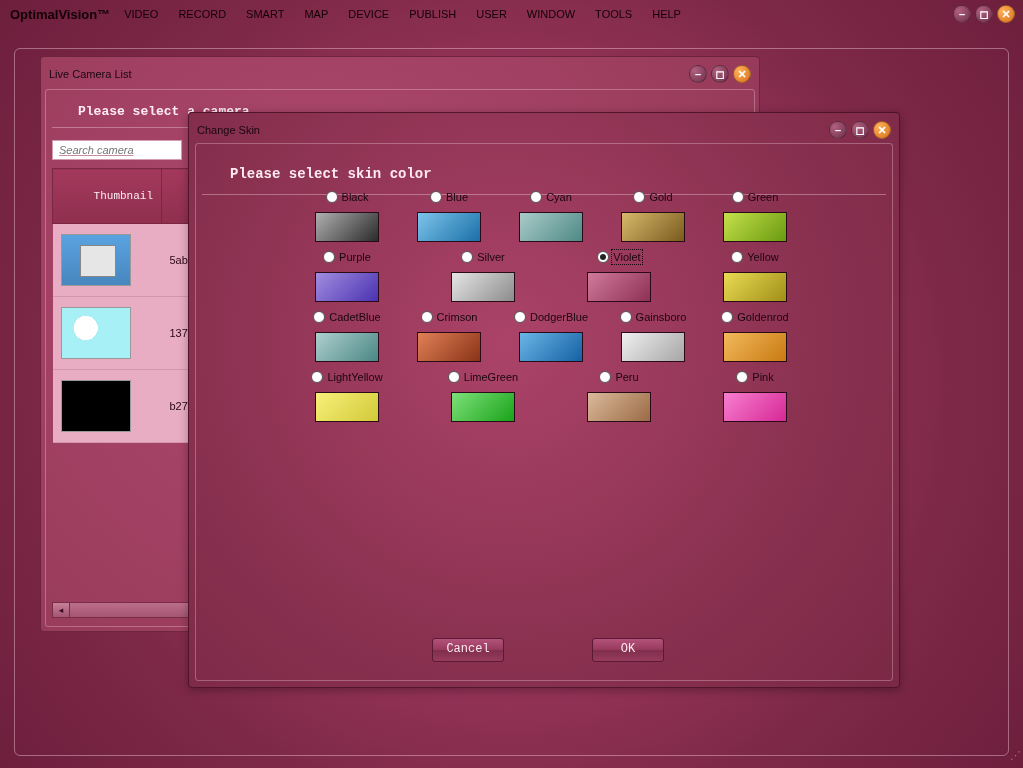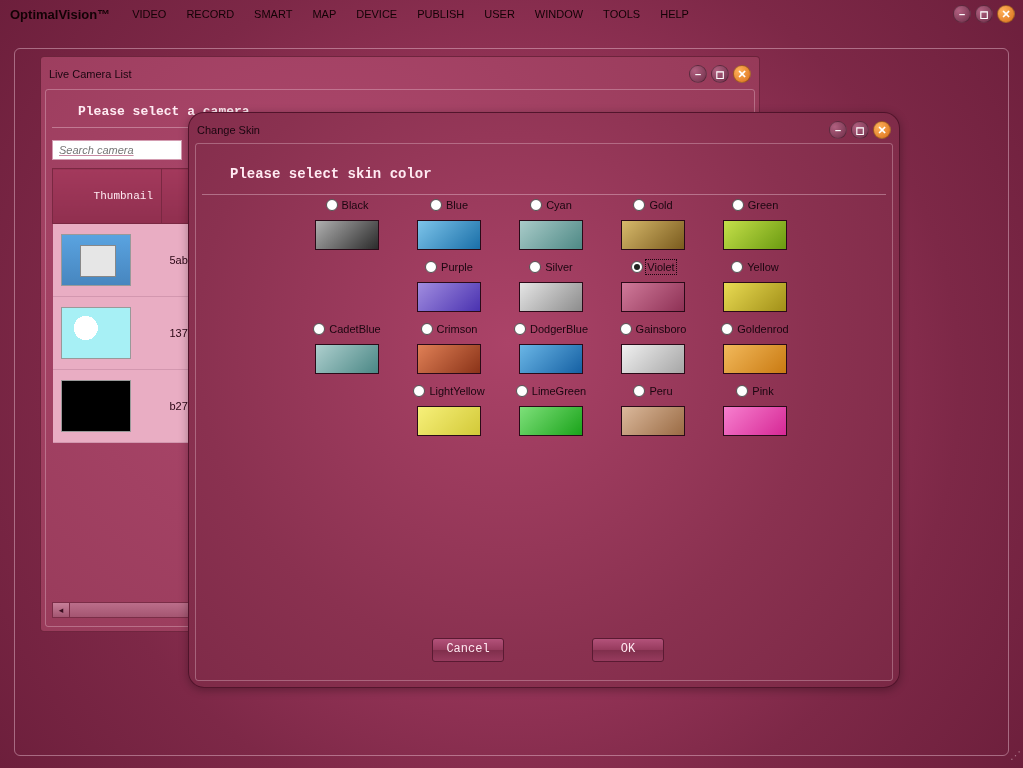--- a/index.html
+++ b/index.html
@@ -18,21 +18,20 @@
   .app-bar {
     height: 28px;
     display: flex;
     align-items: center;
     padding: 0 6px;
     color: #120205;
   }
   .app-name {
     font-weight: bold;
     font-size: 13px;
-    margin-right: 8px;
     padding: 0 4px;
   }
   .menu-item {
     padding: 0 10px;
     height: 28px;
     line-height: 28px;
     font-size: 11px;
     cursor: default;
   }
   .app-controls {
@@ -195,21 +194,21 @@
   
   .skin-window {
     position: absolute;
     left: 188px;
     top: 112px;
     width: 712px;
     height: 576px;
     box-sizing: border-box;
     background: radial-gradient(circle at 45% 40%, #ab4368, #8a3150 60%, #7a2845 100%);
     border: 1px solid rgba(60,10,30,0.7);
-    border-radius: 16px;
+    border-radius: 4px;
     box-shadow: 0 2px 10px rgba(0,0,0,0.3);
   }
   .skin-body {
     position: absolute;
     left: 6px; right: 6px; top: 30px; bottom: 6px;
     border: 1px solid rgba(255,230,240,0.3);
     border-radius: 3px;
     box-sizing: border-box;
   }
   .skin-heading {
@@ -222,23 +221,22 @@
     margin: 12px 6px;
   }
   .swatch-grid {
     position: absolute;
     left: 100px;
     top: 44px;
     width: 510px;
   }
   .swatch-row {
     display: flex;
-    justify-content: flex-end;
+    justify-content: space-between;
     margin-bottom: 6px;
-    margin-top: 8px;
   }
   .swatch-cell {
     width: 102px;
     text-align: center;
     display: flex;
     flex-direction: column;
     align-items: center;
     font-size: 11px;
     color: #1a0610;
   }

